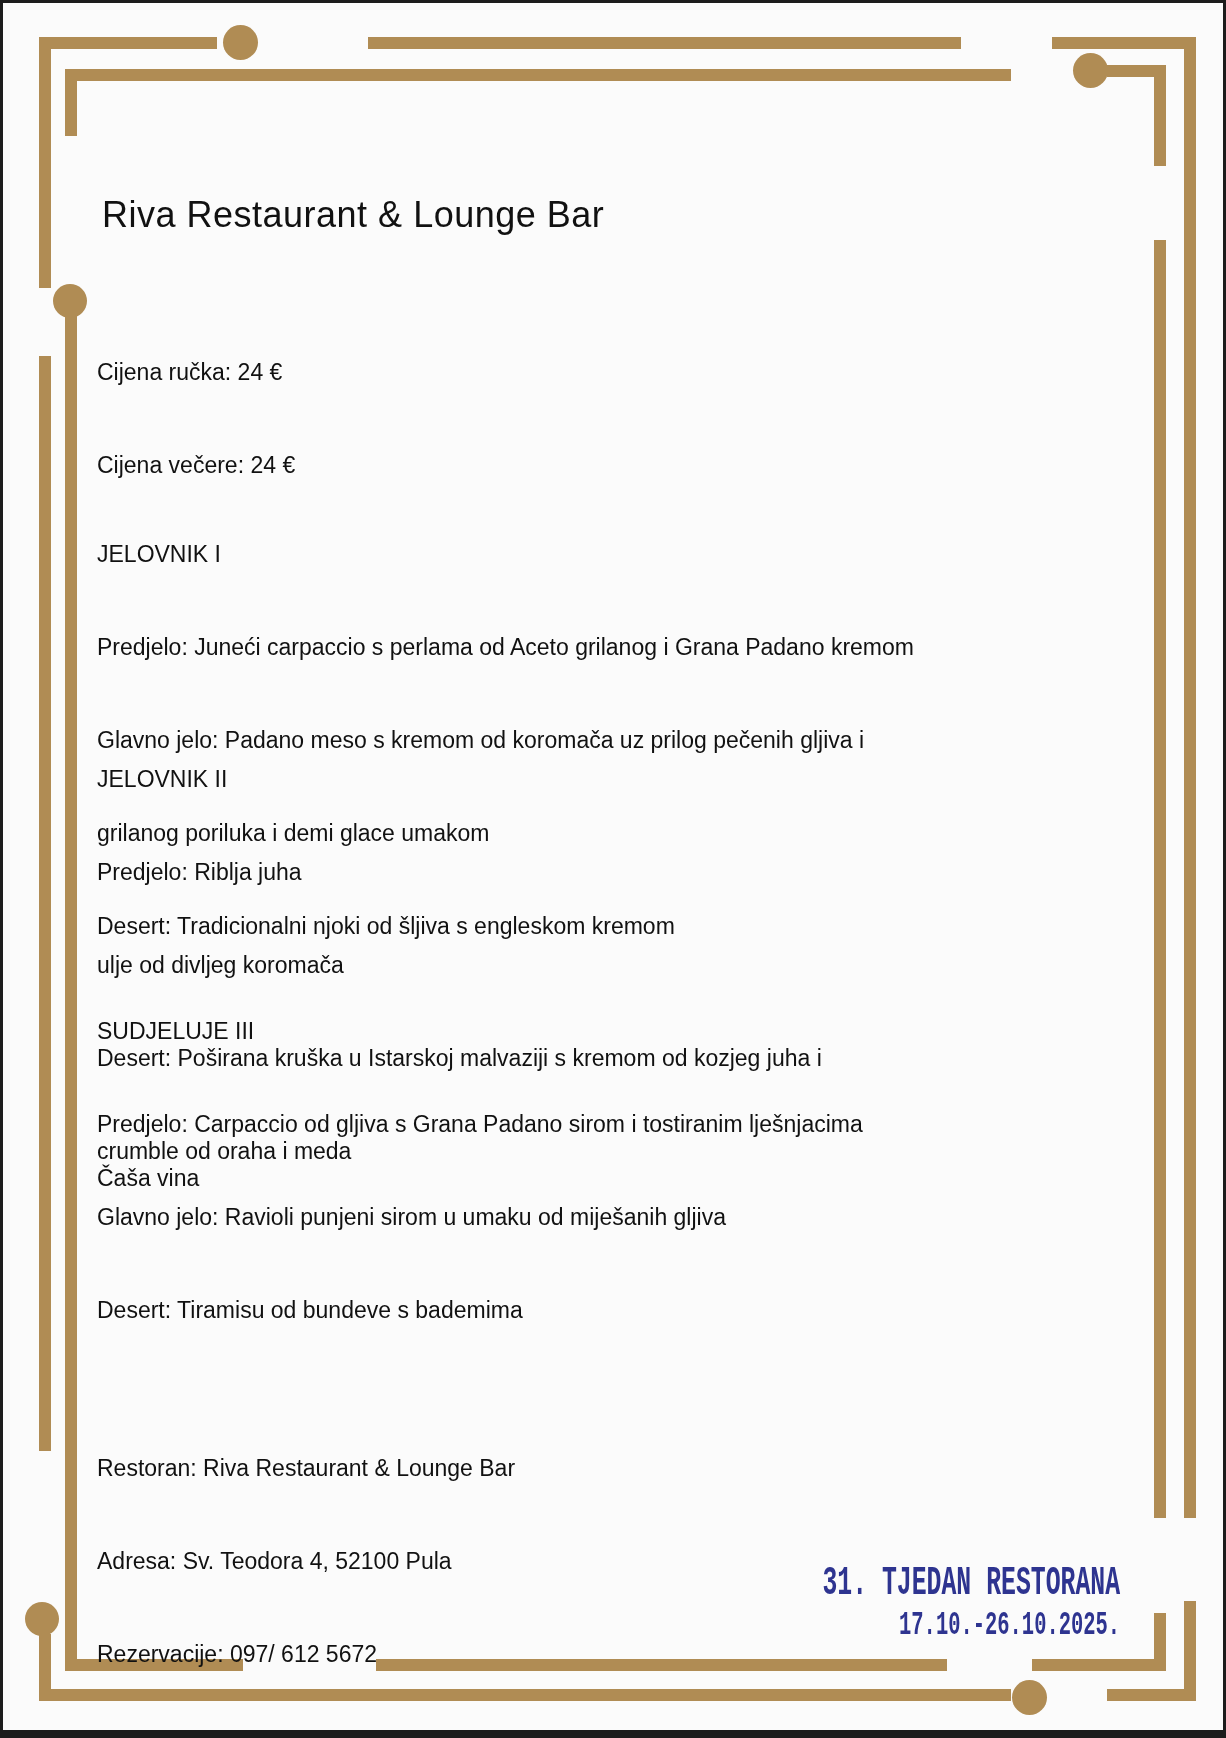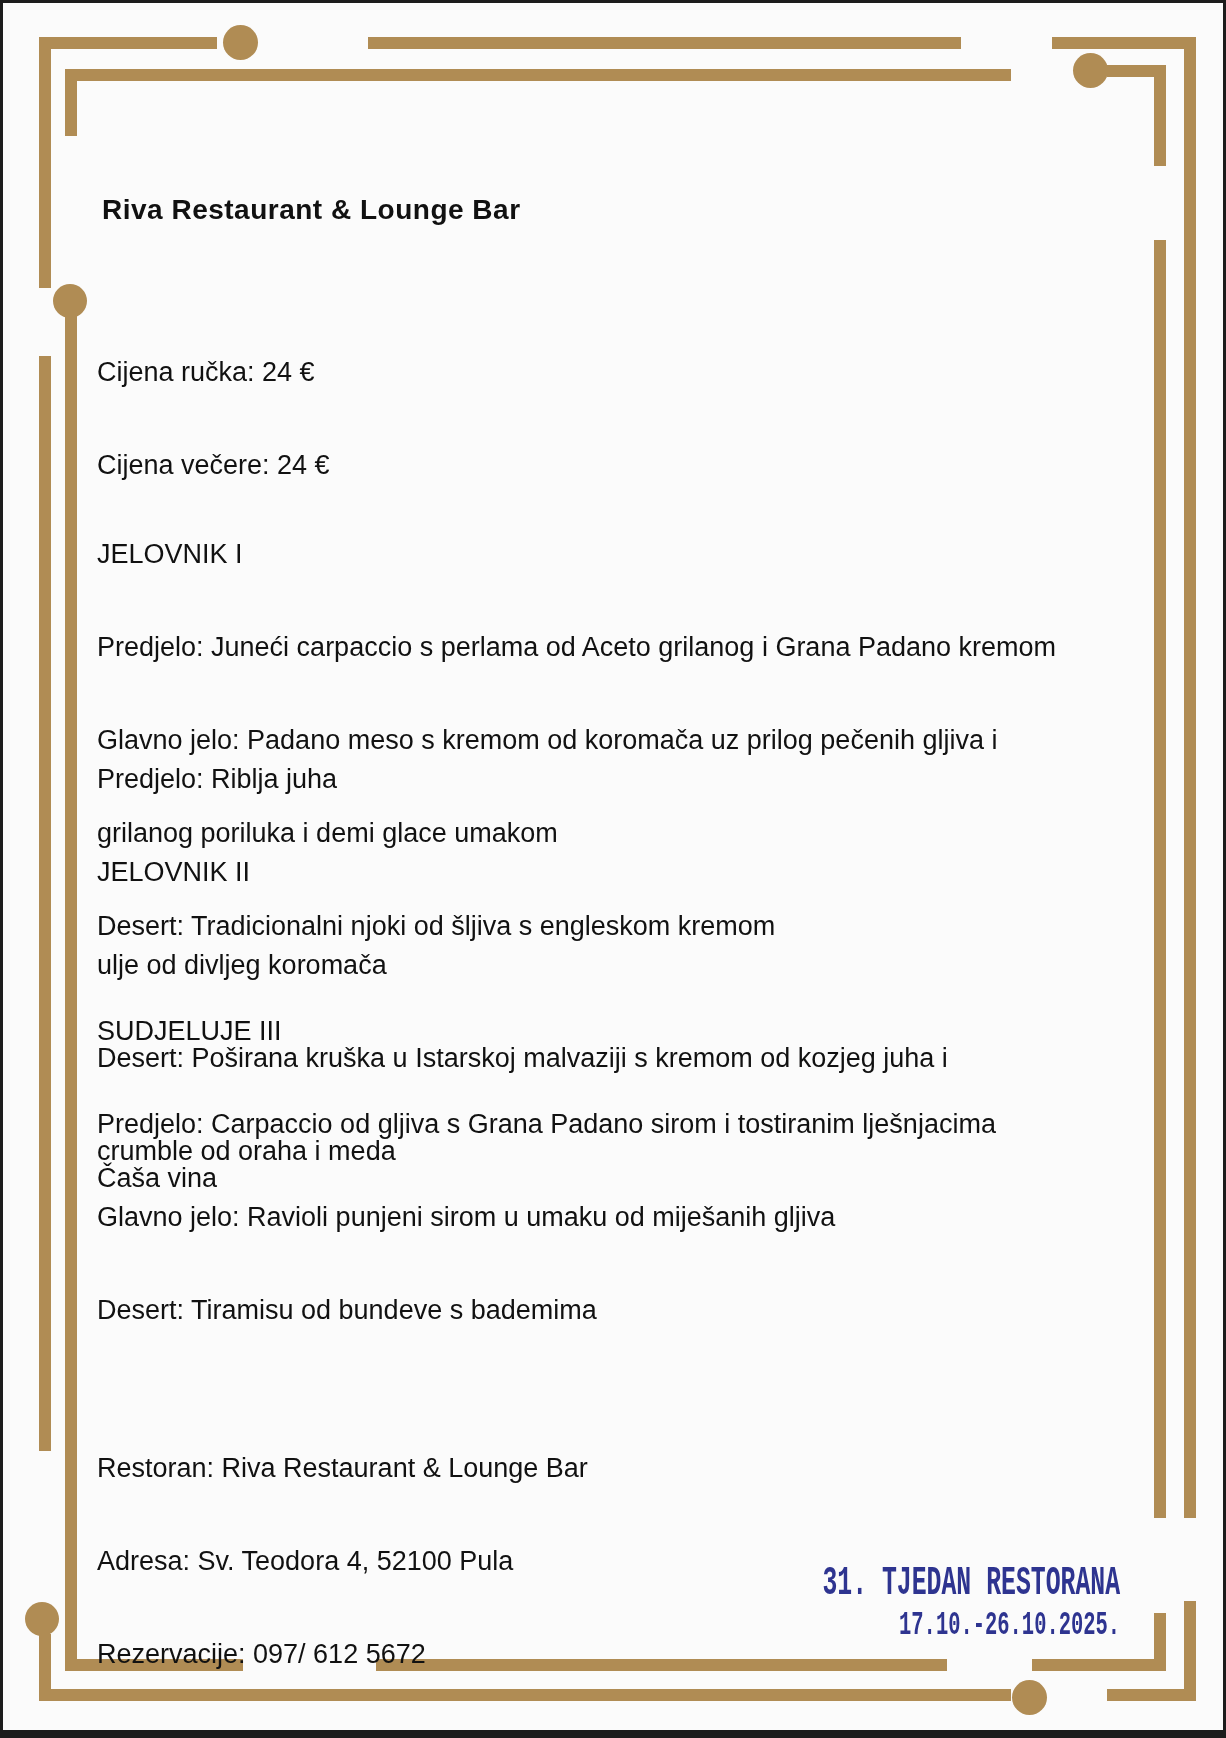--- a/index.html
+++ b/index.html
@@ -18,24 +18,24 @@
     box-sizing:border-box;
     border:3px solid #1c1c1c;
     border-bottom-width:8px;
     overflow:hidden;
     margin:0 auto;
   }
   
   .g{position:absolute;background:var(--gold);display:block;}
   .gd{position:absolute;background:var(--gold);border-radius:50%;display:block;}
   
-  .tblock{position:absolute;font-size:27px;line-height:31px;white-space:pre;}
+  .tblock{position:absolute;font-size:23px;line-height:31px;white-space:pre;}
   .title{
     position:absolute;left:99px;top:191px;
-    font-size:28px;font-weight:bold;letter-spacing:0.5px;
+    font-size:36px;font-weight:normal;letter-spacing:0.5px;
     margin:0;white-space:pre;
   }
   .logo{position:absolute;top:1561px;right:103px;text-align:right;font-family:Liberation Mono, monospace;}
   .logo-title{
     font-size:40px;font-weight:bold;color:var(--logo_blue);
     line-height:1;transform:scaleX(0.62);transform-origin:100% 50%;
     white-space:pre;
   }
   .logo-dates{
     font-size:33px;font-weight:bold;color:var(--logo_blue);
@@ -85,22 +85,22 @@
 
   <section class="tblock" style="left:94px;top:474px">
     <div>JELOVNIK I</div>
     <div>Predjelo: Juneći carpaccio s perlama od Aceto grilanog i Grana Padano kremom</div>
     <div>Glavno jelo: Padano meso s kremom od koromača uz prilog pečenih gljiva i</div>
     <div>grilanog poriluka i demi glace umakom</div>
     <div>Desert: Tradicionalni njoki od šljiva s engleskom kremom</div>
   </section>
 
   <section class="tblock" style="left:94px;top:699px">
+    <div>JELOVNIK II</div>
     <div>Predjelo: Riblja juha</div>
-    <div>JELOVNIK II</div>
     <div>ulje od divljeg koromača</div>
     <div>Desert: Poširana kruška u Istarskoj malvaziji s kremom od kozjeg juha i</div>
     <div>crumble od oraha i meda</div>
   </section>
 
   <section class="tblock" style="left:94px;top:951px">
     <div>SUDJELUJE III</div>
     <div>Predjelo: Carpaccio od gljiva s Grana Padano sirom i tostiranim lješnjacima</div>
     <div>Glavno jelo: Ravioli punjeni sirom u umaku od miješanih gljiva</div>
     <div>Desert: Tiramisu od bundeve s bademima</div>

